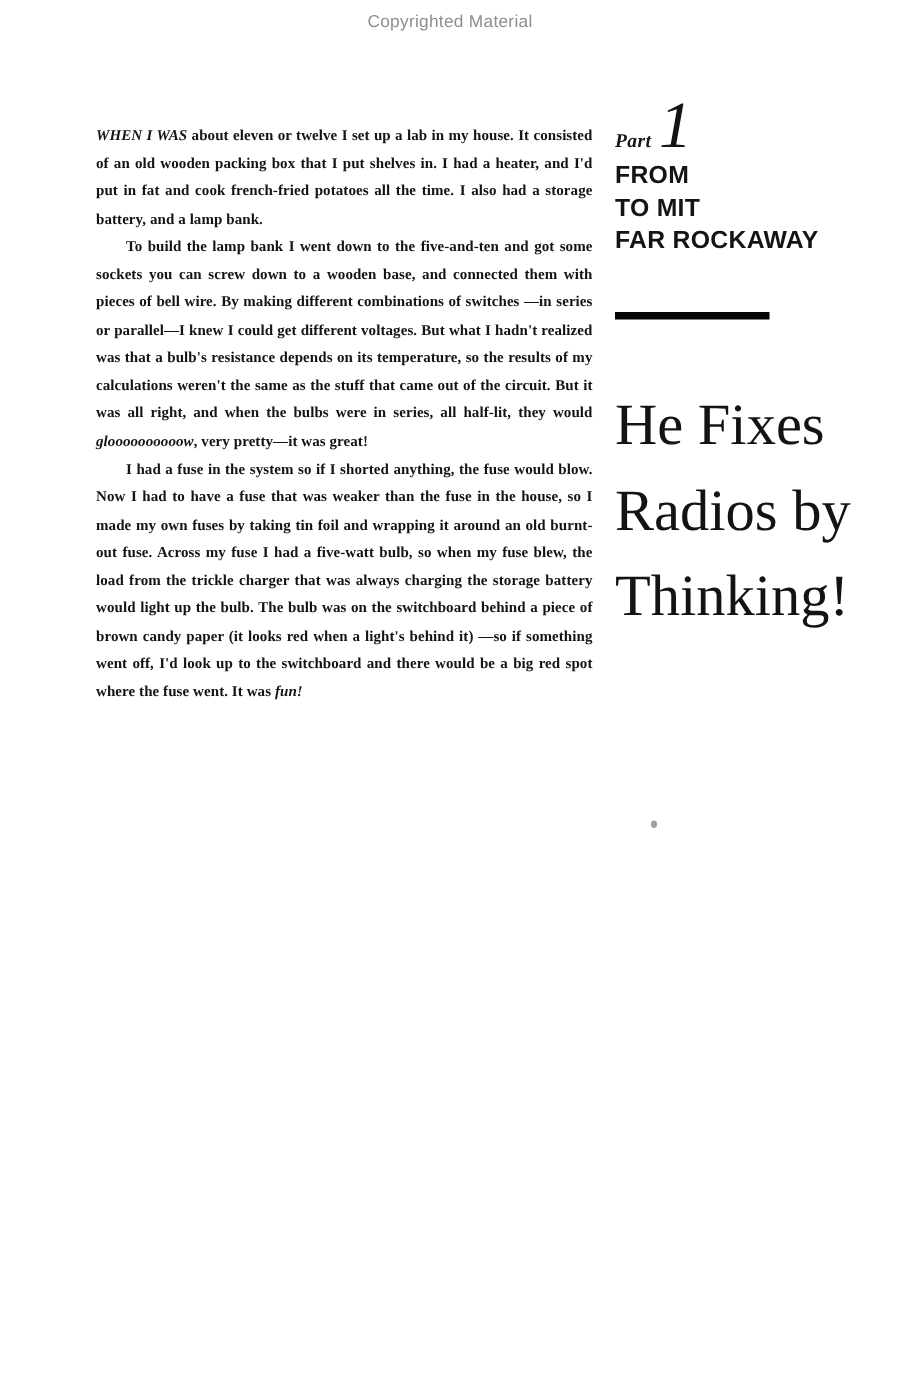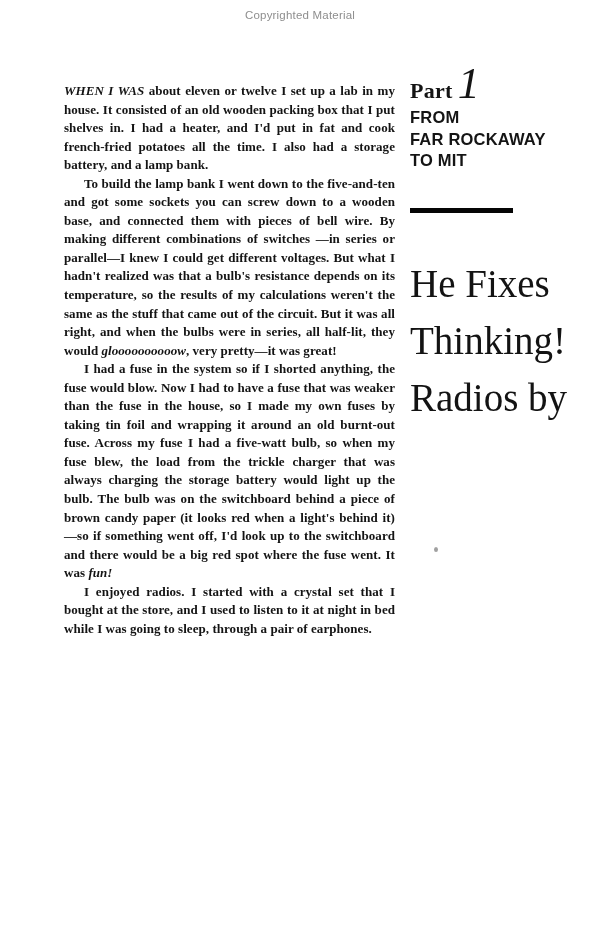--- a/index.html
+++ b/index.html
@@ -20,34 +20,34 @@
     color:#8e8e8e;
     letter-spacing:0.2px;
   }
   .copyright.top { top:9px; }
   .copyright.bottom { top:899px; }
 
   .body-text {
     position:absolute;
     left:64px; top:82px; width:331px;
     text-align:justify;
-    font-size:13px;
+    font-size:10px;
     line-height:18.55px;
     font-weight:bold;
     letter-spacing:0.05px;
   }
   .body-text p { margin:0; }
   .body-text p.indent { text-indent:20px; }
   .lead-italic { font-style:italic; }
   .italic { font-style:italic;margin-top:35px; }
 
   .sidebar { position:absolute; left:410px; top:62px; width:118px; }
   .part-line { display:flex; align-items:baseline; height:44px; }
   .part-word {
-    font-size:22px; font-weight:bold;
+    font-size:13px; font-style:italic; font-weight:bold;
     letter-spacing:0.3px;
   }
   .part-number {
     font-size:44px; font-style:italic; line-height:1;
     margin-left:5px; font-weight:normal;
   }
   .part-title {
     margin-top:1px;
     font-family:"Liberation Sans", sans-serif;
     font-weight:bold;
@@ -80,41 +80,40 @@
 <body>
 
 <div class="page">
 
   <div class="copyright top">Copyrighted Material</div>
 
   <div class="body-text">
       <p><span class="lead-italic">WHEN I WAS</span><span> about eleven or twelve I set up a lab in my house. It consisted of an old wooden packing box that I put shelves in. I had a heater, and I'd put in fat and cook french-fried potatoes all the time. I also had a storage battery, and a lamp bank.</span></p>
       <p class="indent"><span>To build the lamp bank I went down to the five-and-ten and got some sockets you can screw down to a wooden base, and connected them with pieces of bell wire. By making different combinations of switches —in series or parallel—I knew I could get different voltages. But what I hadn't realized was that a bulb's resistance depends on its temperature, so the results of my calculations weren't the same as the stuff that came out of the circuit. But it was all right, and when the bulbs were in series, all half-lit, they would </span><span class="italic">gloooooooooow</span><span>, very pretty—it was great!</span></p>
       <p class="indent"><span>I had a fuse in the system so if I shorted anything, the fuse would blow. Now I had to have a fuse that was weaker than the fuse in the house, so I made my own fuses by taking tin foil and wrapping it around an old burnt-out fuse. Across my fuse I had a five-watt bulb, so when my fuse blew, the load from the trickle charger that was always charging the storage battery would light up the bulb. The bulb was on the switchboard behind a piece of brown candy paper (it looks red when a light's behind it) —so if something went off, I'd look up to the switchboard and there would be a big red spot where the fuse went. It was </span><span class="italic">fun!</span></p>
-      <p class="indent"><span>I enjoyed radios. I started with a crystal set that I bought at the store, and I used to listen to it at night in bed while I was going to sleep, through a pair of earphones.</span></p>
     </div>
 
   <div class="sidebar">
     <div class="part-line">
       <span class="part-word">Part</span>
       <span class="part-number">1</span>
     </div>
 
     <div class="part-title">
       <div>FROM</div>
+      <div>TO MIT</div>
       <div>FAR ROCKAWAY</div>
-      <div>TO MIT</div>
     </div>
 
     <div class="divider-rule"></div>
 
     <div class="chapter-title">
       <div>He Fixes</div>
+      <div>Radios by</div>
       <div>Thinking!</div>
-      <div>Radios by</div>
     </div>
   </div>
 
   <div class="ink-speck"></div>
 
   <div class="copyright bottom">Copyrighted Material</div>
 
 </div>
 
 </body></html>

